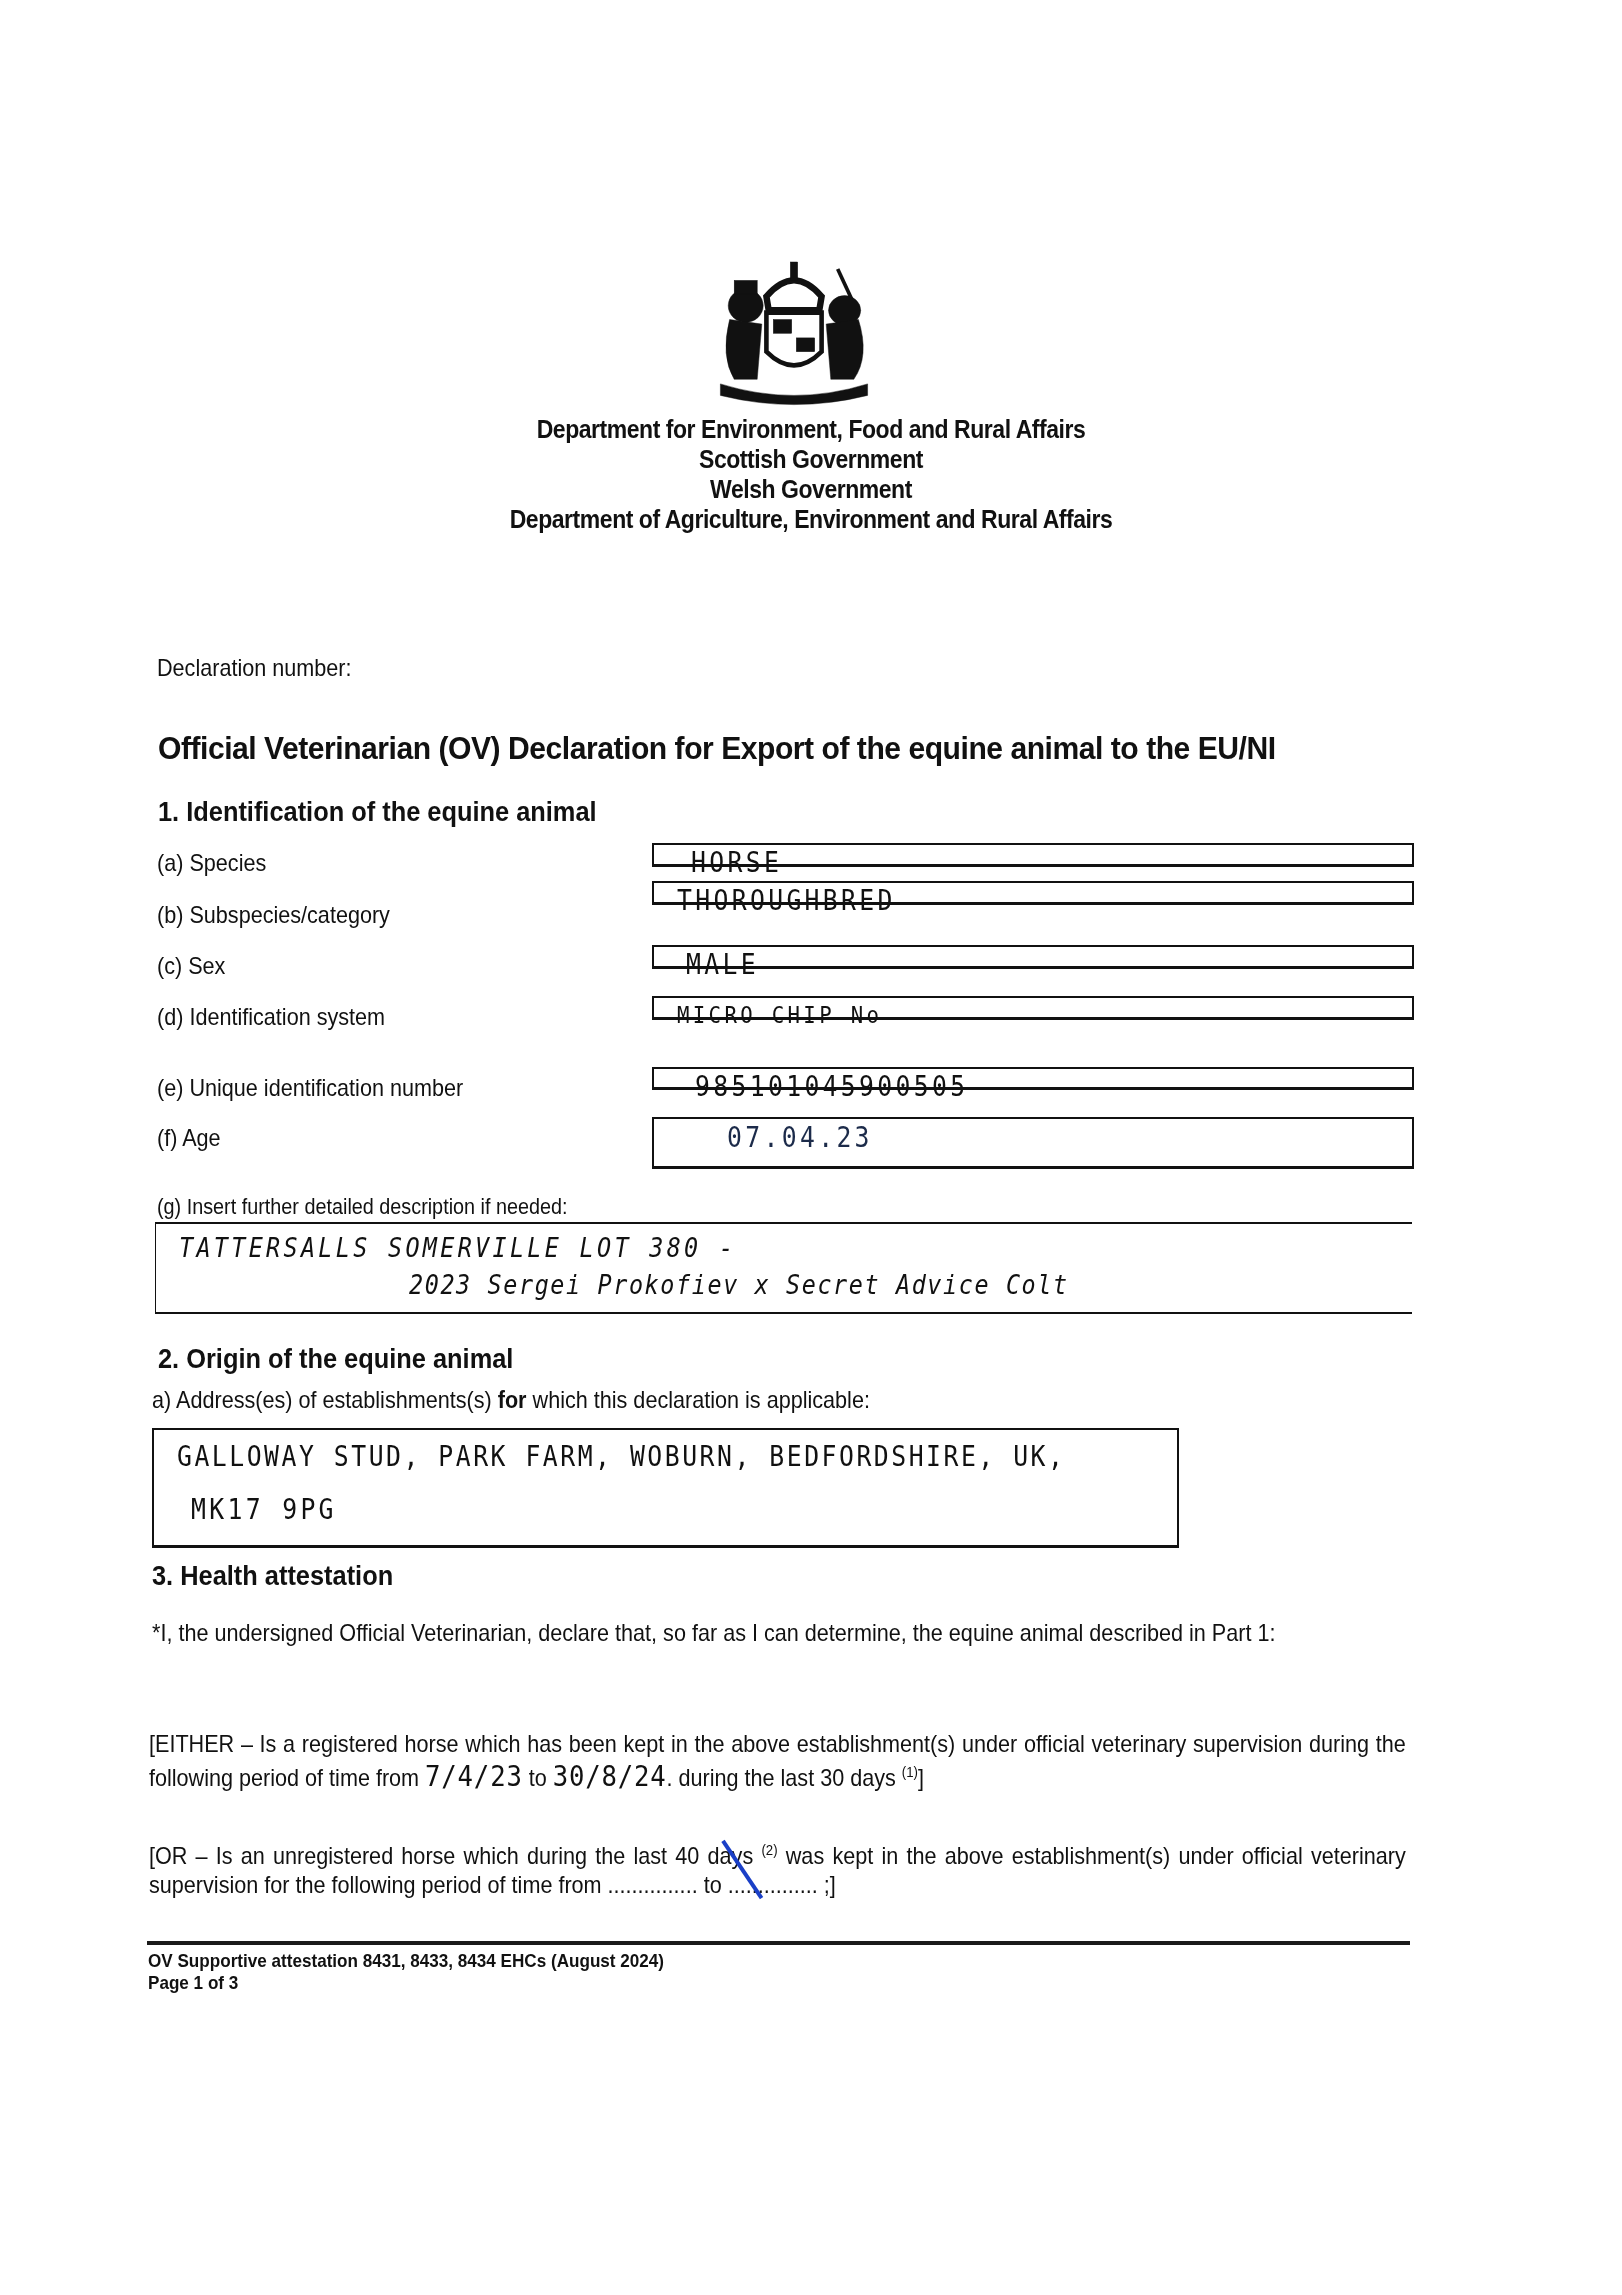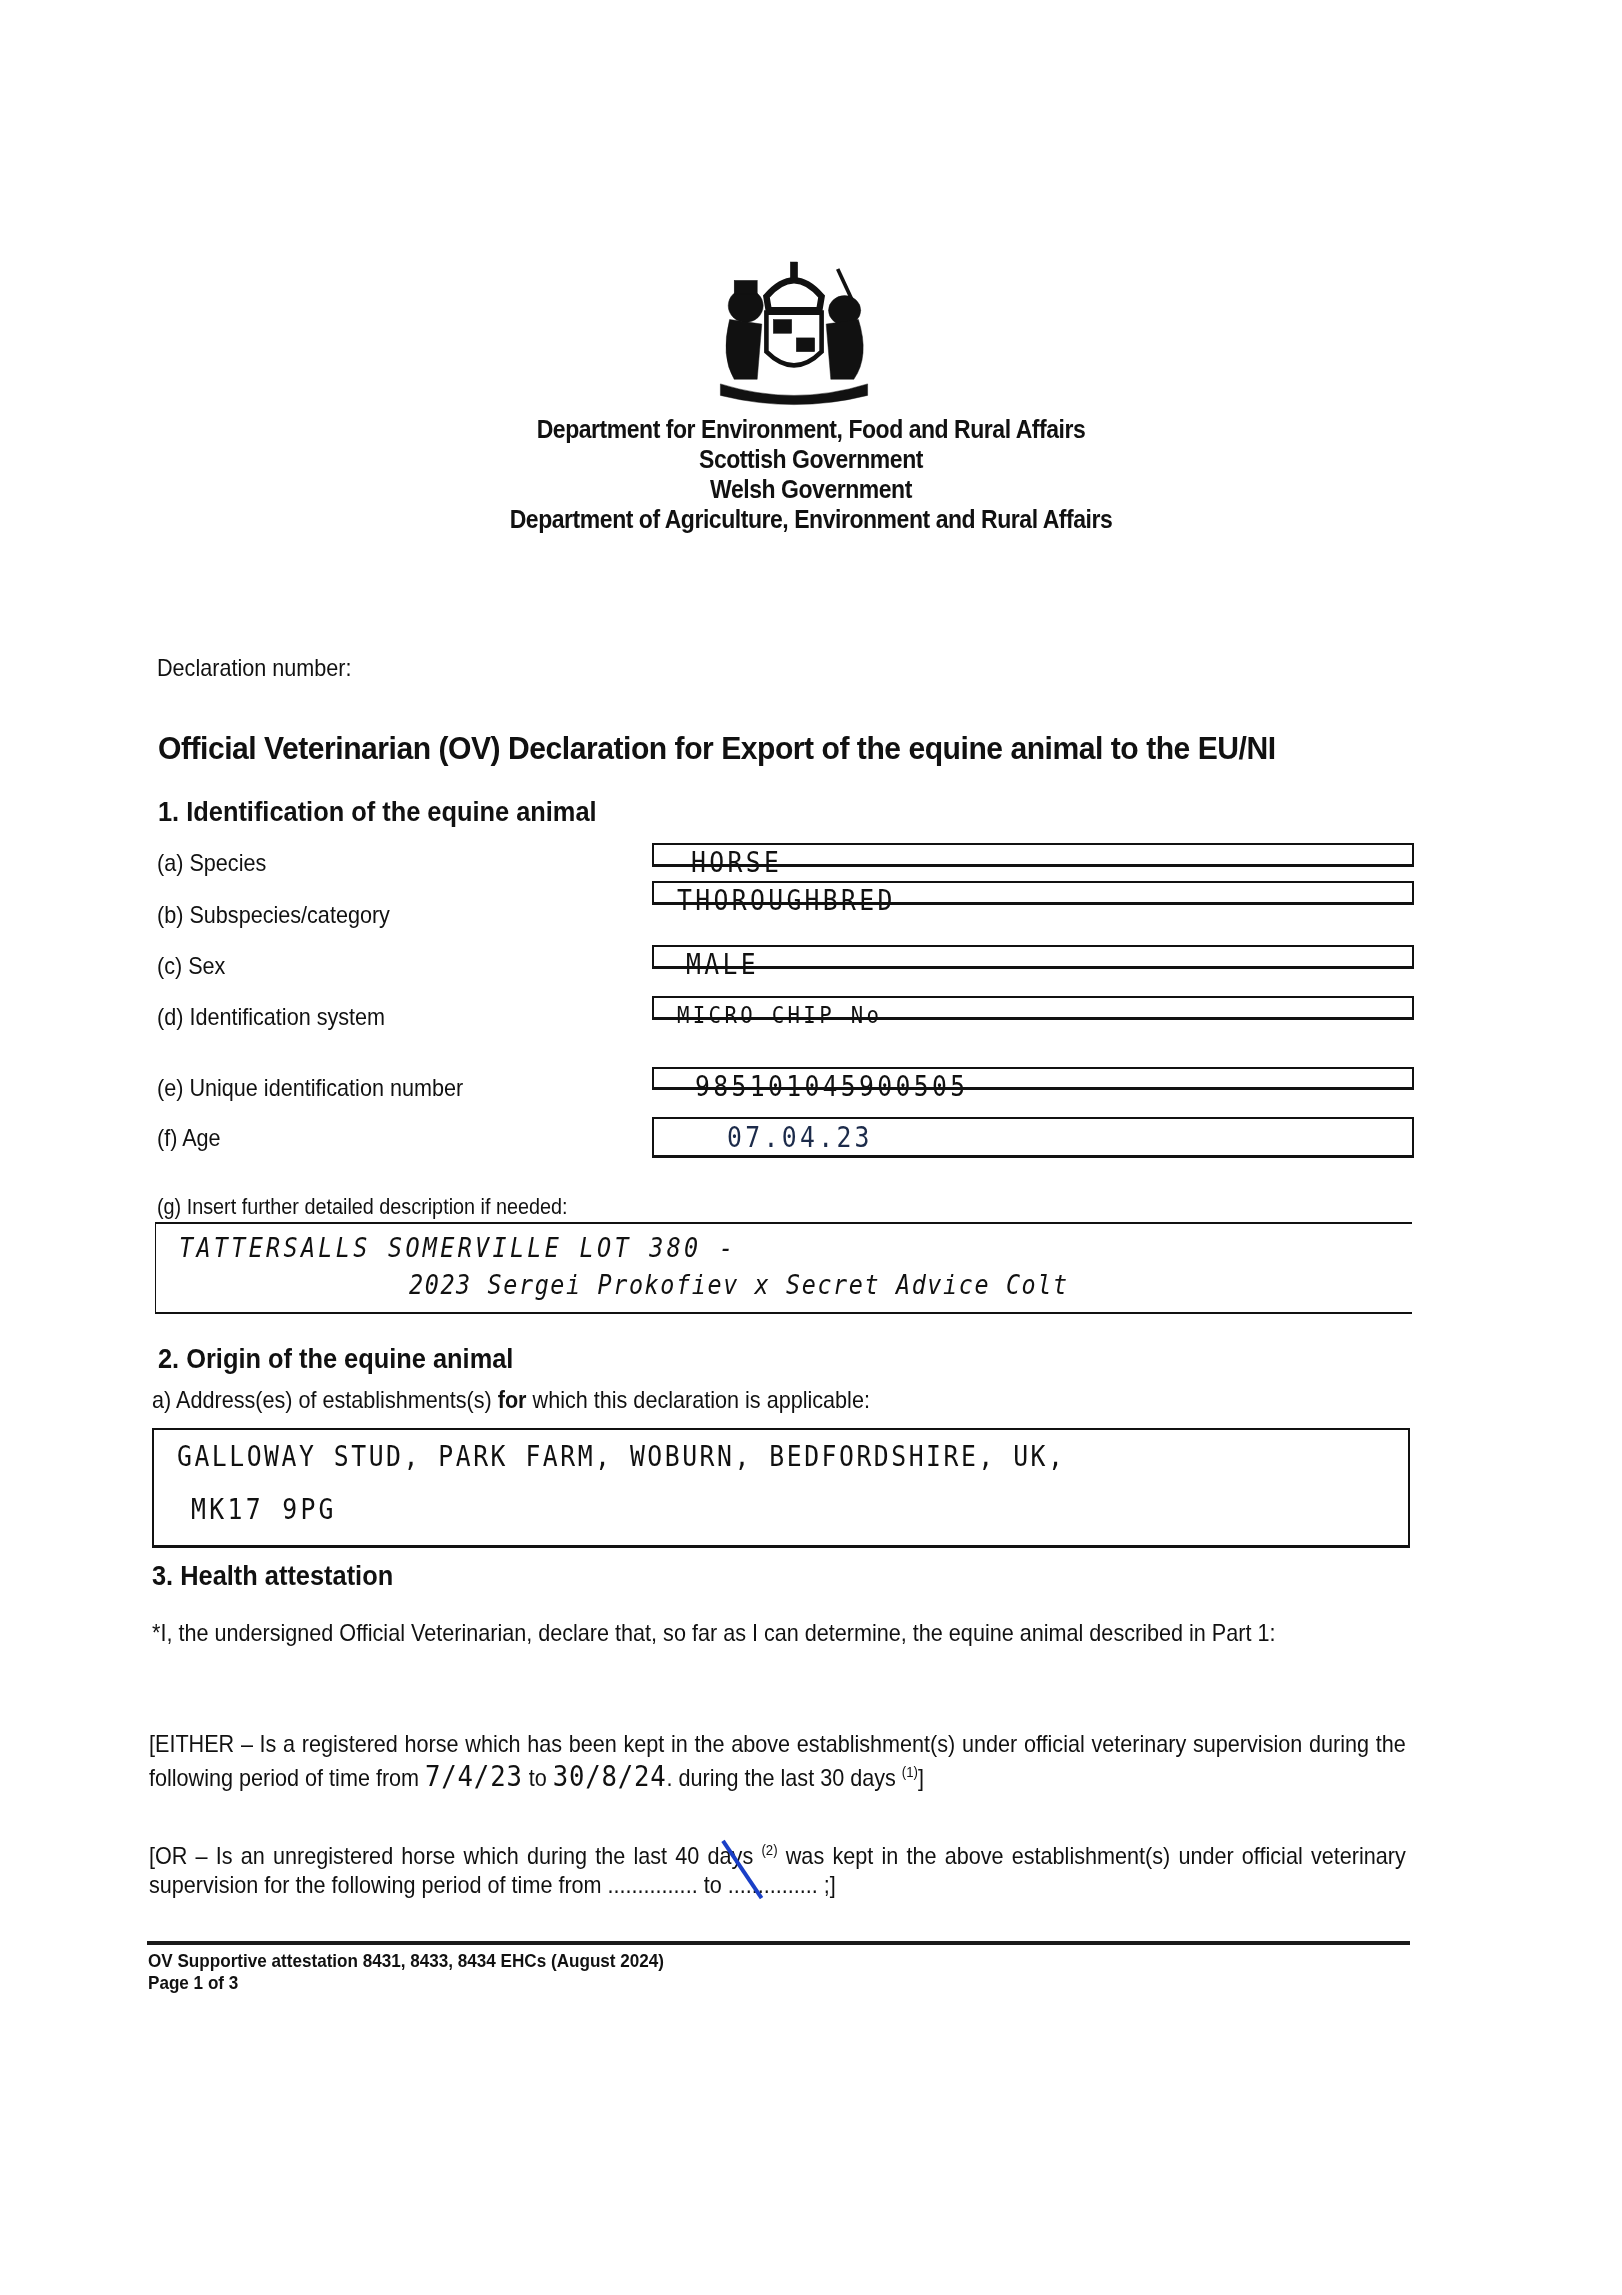--- a/index.html
+++ b/index.html
@@ -30,21 +30,21 @@
     transform: scaleX(0.9); transform-origin: left;
   }
   .hw.blue { color: #1c2b4a; }
   .desc-box {
     position: absolute; left: 155px; top: 1222px; width: 1257px; height: 92px;
     border-top: 2.8px solid #111; border-bottom: 2.8px solid #111; border-left: 1.8px solid #111;
     box-sizing: border-box;
     font-style: italic;
   }
   .addr-box {
-    position: absolute; left: 152px; top: 1428px; width: 1258px; height: 120px;
+    position: absolute; left: 152px; top: 1428px; width: 1027px; height: 120px;
     border: 2.3px solid #111; border-top-width: 2.8px; border-bottom-width: 3.2px; box-sizing: border-box;
   }
   .para {
     position: absolute; left: 149px; width: 1258px; font-size: 24px; line-height: 29px;
     text-align: justify; white-space: normal;
   }
   .para-inner { display: inline-block; transform: scaleX(0.9); transform-origin: left; width: 111%; }
   .footer-rule { position: absolute; left: 147px; top: 1941px; width: 1263px; height: 4.1px; background: #1a1a1a; }
   .footer { position: absolute; left: 148px; font-size: 19px; font-weight: bold; transform: scaleX(0.9); transform-origin: left; white-space: nowrap;}
   .hw-inline { font-family: "DejaVu Sans Mono", monospace; font-size: 28.5px; font-weight: normal; letter-spacing: 0.9px; }
@@ -106,21 +106,21 @@
 <div class="field-box" style="top:996px">
   <div class="hw" style="left:23px; top:3.7px; font-size:23px">MICRO CHIP No</div>
 </div>
 
 <div class="label" style="top:1074px">(e) Unique identification number</div>
 <div class="field-box" style="top:1067px; height:23px">
   <div class="hw" style="left:41px; top:0.9px">985101045900505</div>
 </div>
 
 <div class="label" style="top:1124px">(f) Age</div>
-<div class="field-box" style="top:1117px; height:41px">
+<div class="field-box" style="top:1117px; height:52px">
   <div class="hw blue" style="left:73px; top:1.8px">07.04.23</div>
 </div>
 
 <div class="label" style="top:1194px; font-size:22px">(g) Insert further detailed description if needed:</div>
 <div class="desc-box">
   <div class="hw" style="left:23px; top:9.2px; font-size:26px">TATTERSALLS SOMERVILLE  LOT  380 -</div>
   <div class="hw" style="left:253px; top:46px; font-size:26px; letter-spacing:1.8px">2023  Sergei Prokofiev  x  Secret Advice  Colt</div>
 </div>
 
 <div class="sec-title" style="top:1344px">2. Origin of the equine animal</div>

